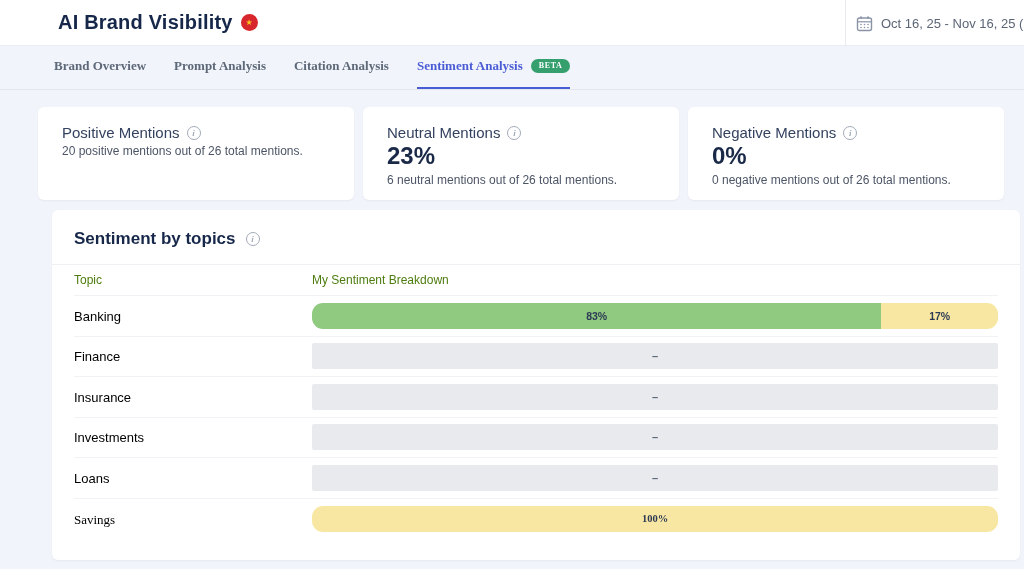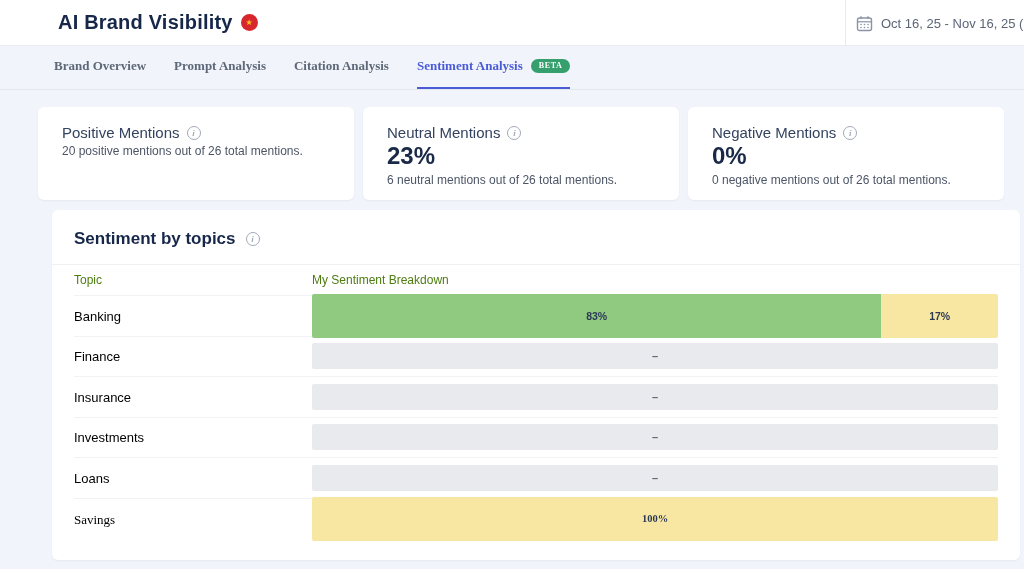--- a/index.html
+++ b/index.html
@@ -98,22 +98,22 @@
   .t-row {
     margin:0 22px; height:40.5px; display:flex; align-items:center;
     border-bottom:1px solid #f1f2f6;
   }
   .t-row:last-child { border-bottom:none;font-family:Liberation Serif, serif; }
   .col-topic { width:238px; flex:0 0 auto; }
   .col-bar   { flex:1 1 auto; }
   .topic-name { font-size:13px; color:#000000; }
 
   .bar {
-    height:44px; display:flex; width:100%;
-    border-radius:2px; overflow:hidden;
+    height:26px; display:flex; width:100%;
+    border-radius:11px; overflow:hidden;
   }
   .bar-seg {
     display:flex; align-items:center; justify-content:center;
     font-size:10.5px; font-weight:700; color:#2d3a54;
     height:100%;
   }
   .bar-empty {
     width:100%; height:26px; background:#e8eaee; border-radius:2px;
     display:flex; align-items:center; justify-content:center;
     font-size:11px; font-weight:700; color:#5a6576;

